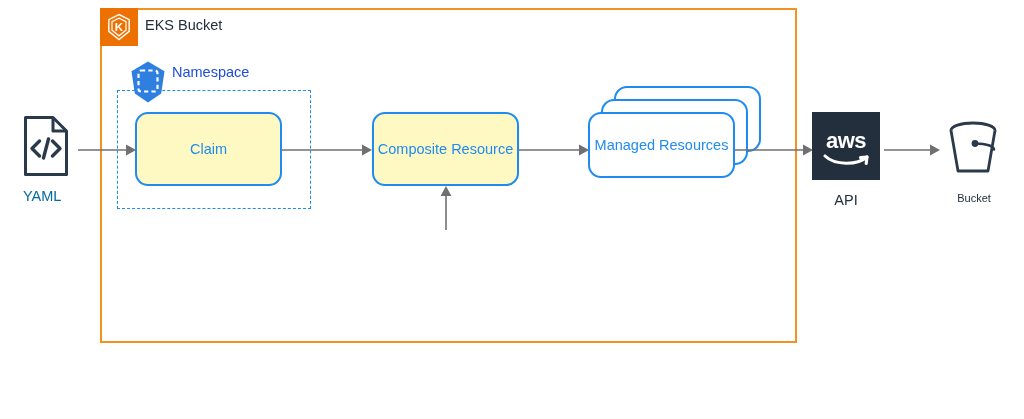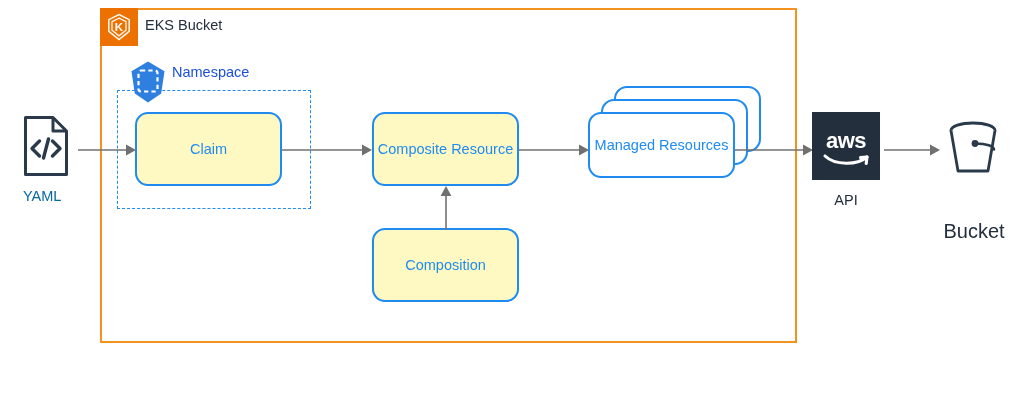--- a/index.html
+++ b/index.html
@@ -138,21 +138,21 @@
   }
   .aws-icon svg { display: block; }
   .aws-label {
     position: absolute; left: 806px; top: 192px; width: 80px;
     text-align: center; font-size: 14.5px; color: #232F3E;
   }
 
   .bucket-icon { position: absolute; left: 942px; top: 118px; width: 62px; height: 62px; }
   .bucket-label {
     position: absolute; left: 932px; top: 192px; width: 84px;
-    text-align: center; font-size: 20px; color: #232F3E; margin-top: 28px;
+    text-align: center; font-size: 11px; color: #232F3E;
   }
 </style>
 </head>
 <body>
 
 <div id="canvas">
 
   <div class="cluster-frame"></div>
 
   <div class="cluster-badge">
@@ -178,23 +178,20 @@
   <div class="ns-label">Namespace</div>
 
   <div class="node" id="node-claim">
     <span>Claim</span>
   </div>
 
   <div class="node" id="node-composite">
     <span>Composite Resource</span>
   </div>
 
-  <div class="node" id="node-composition">
-    <span>Composition</span>
-  </div>
 
   <div class="stack-wrap">
     <div class="stack-card c3"></div>
     <div class="stack-card c2"></div>
     <div class="stack-card c1">
       <span>Managed Resources</span>
     </div>
   </div>
 
   <div class="arrow" style="left:78px; top:142px;">

